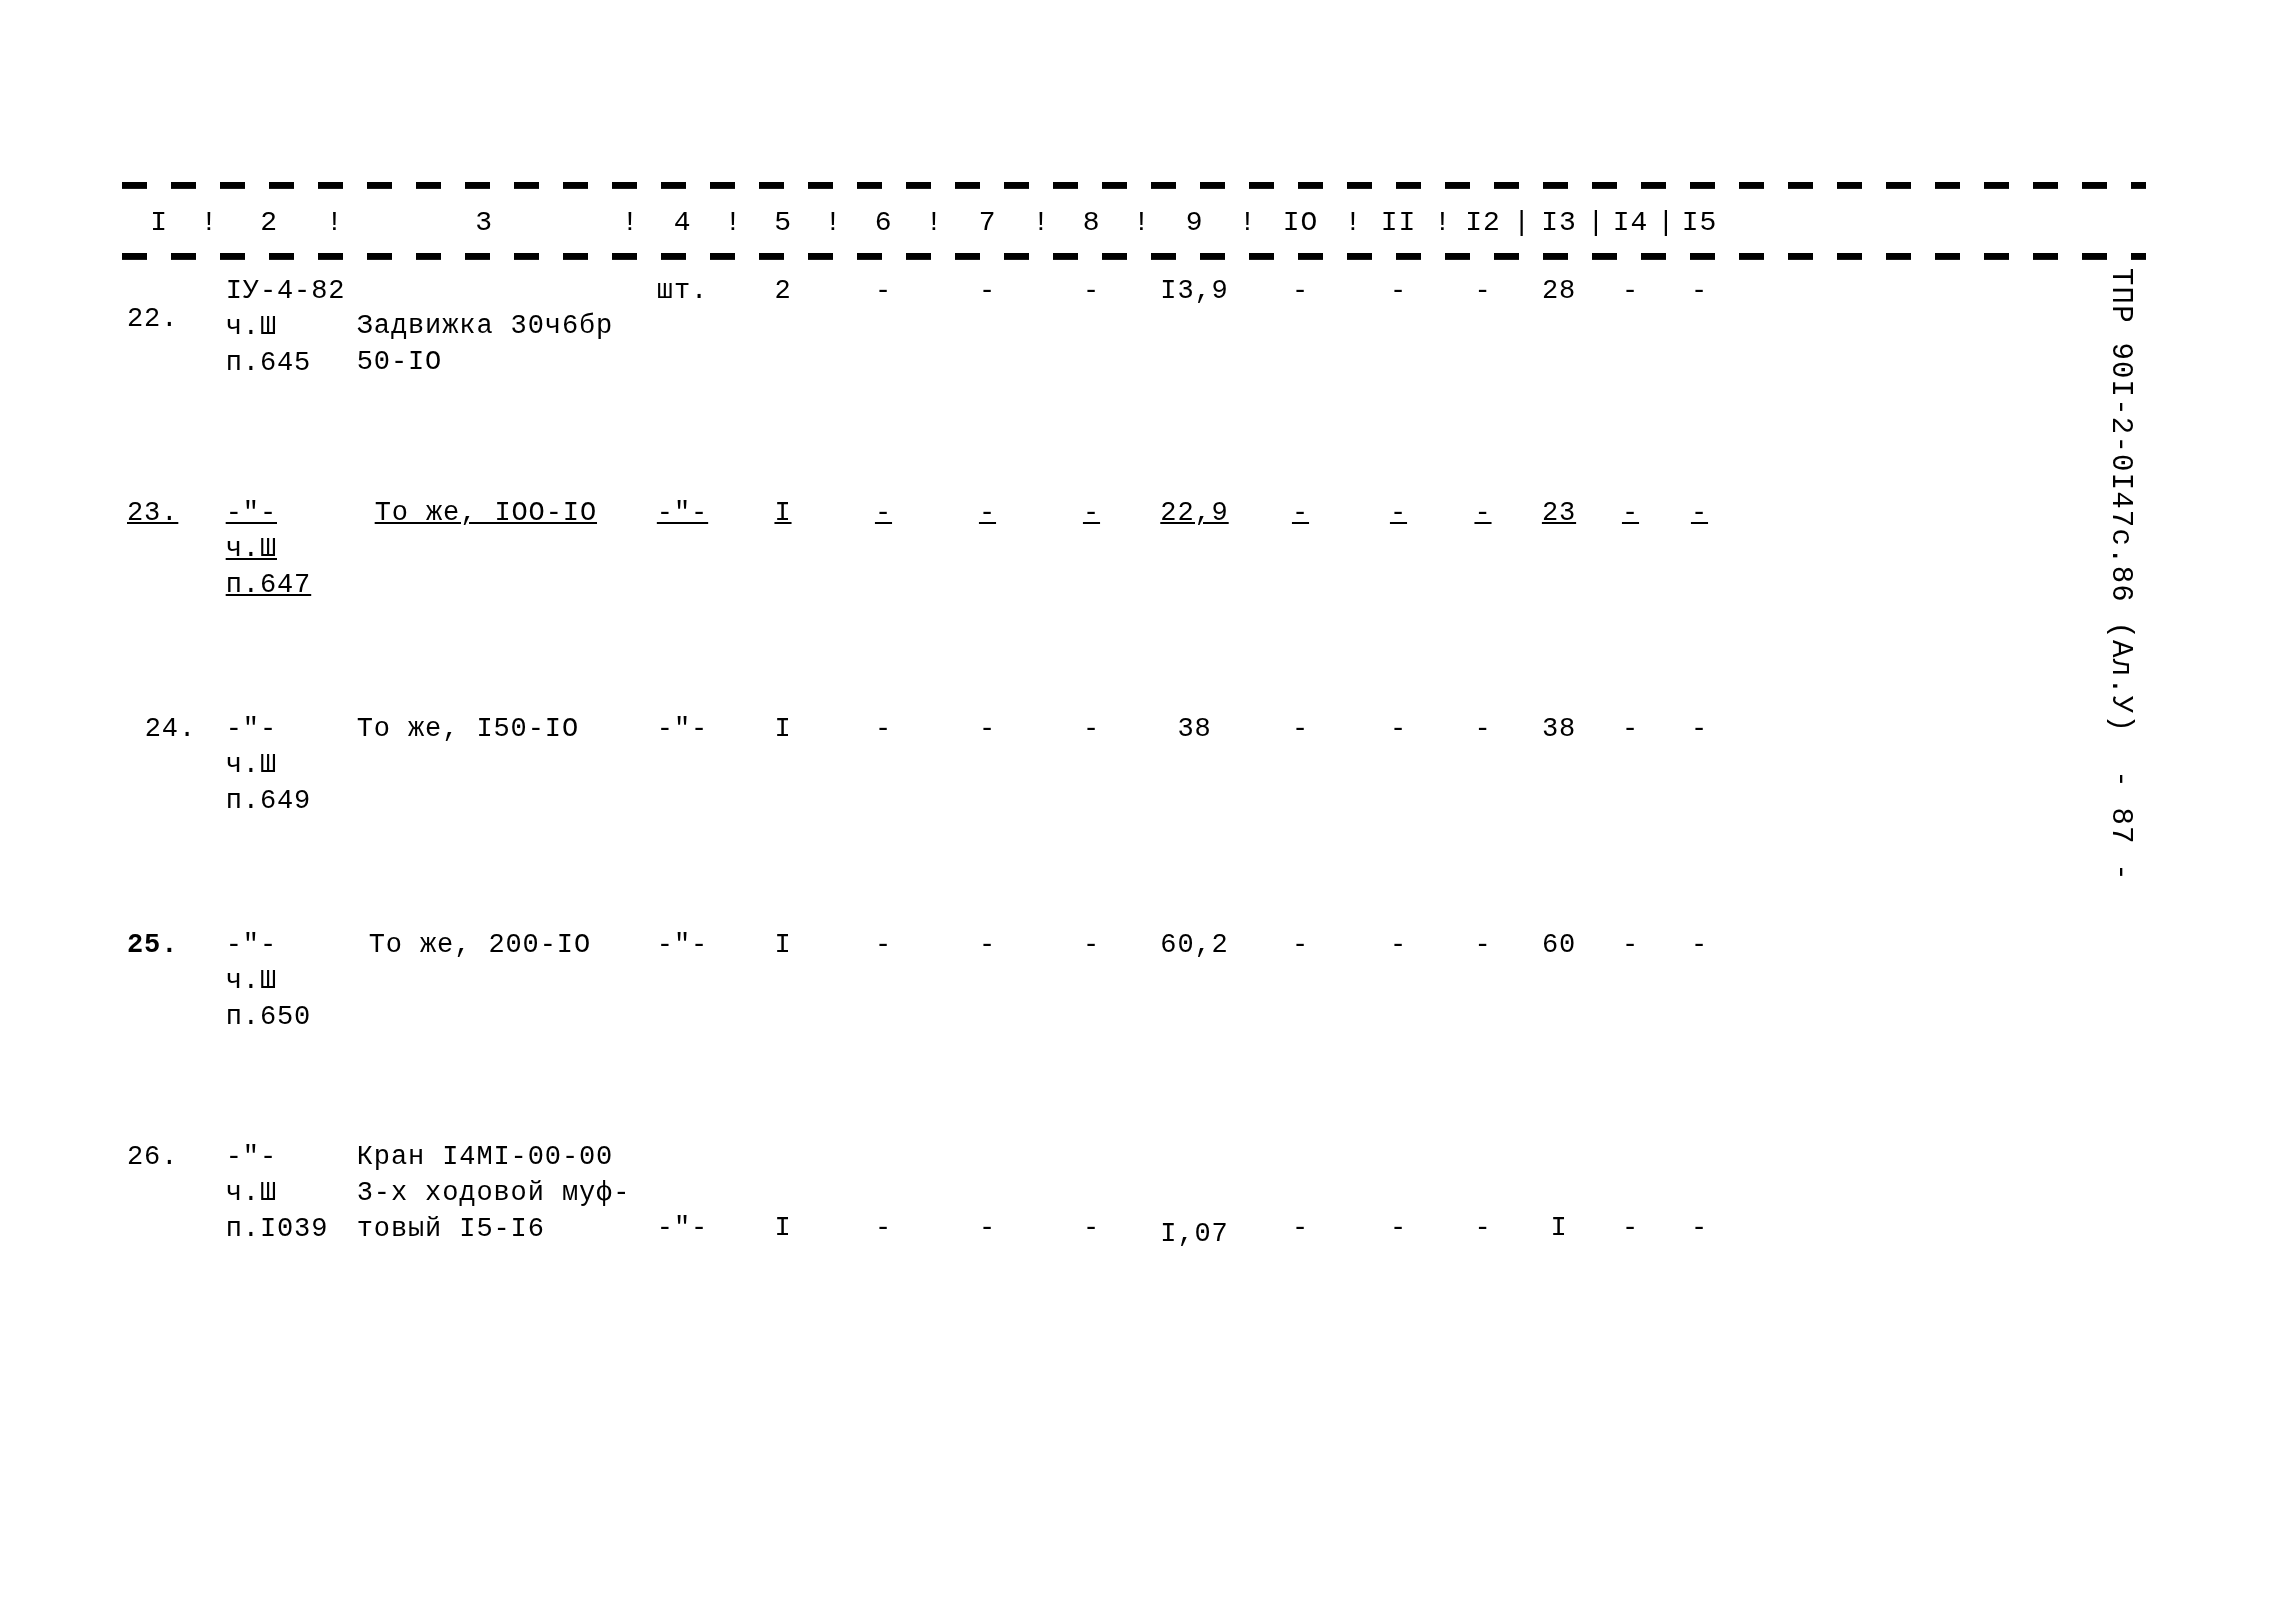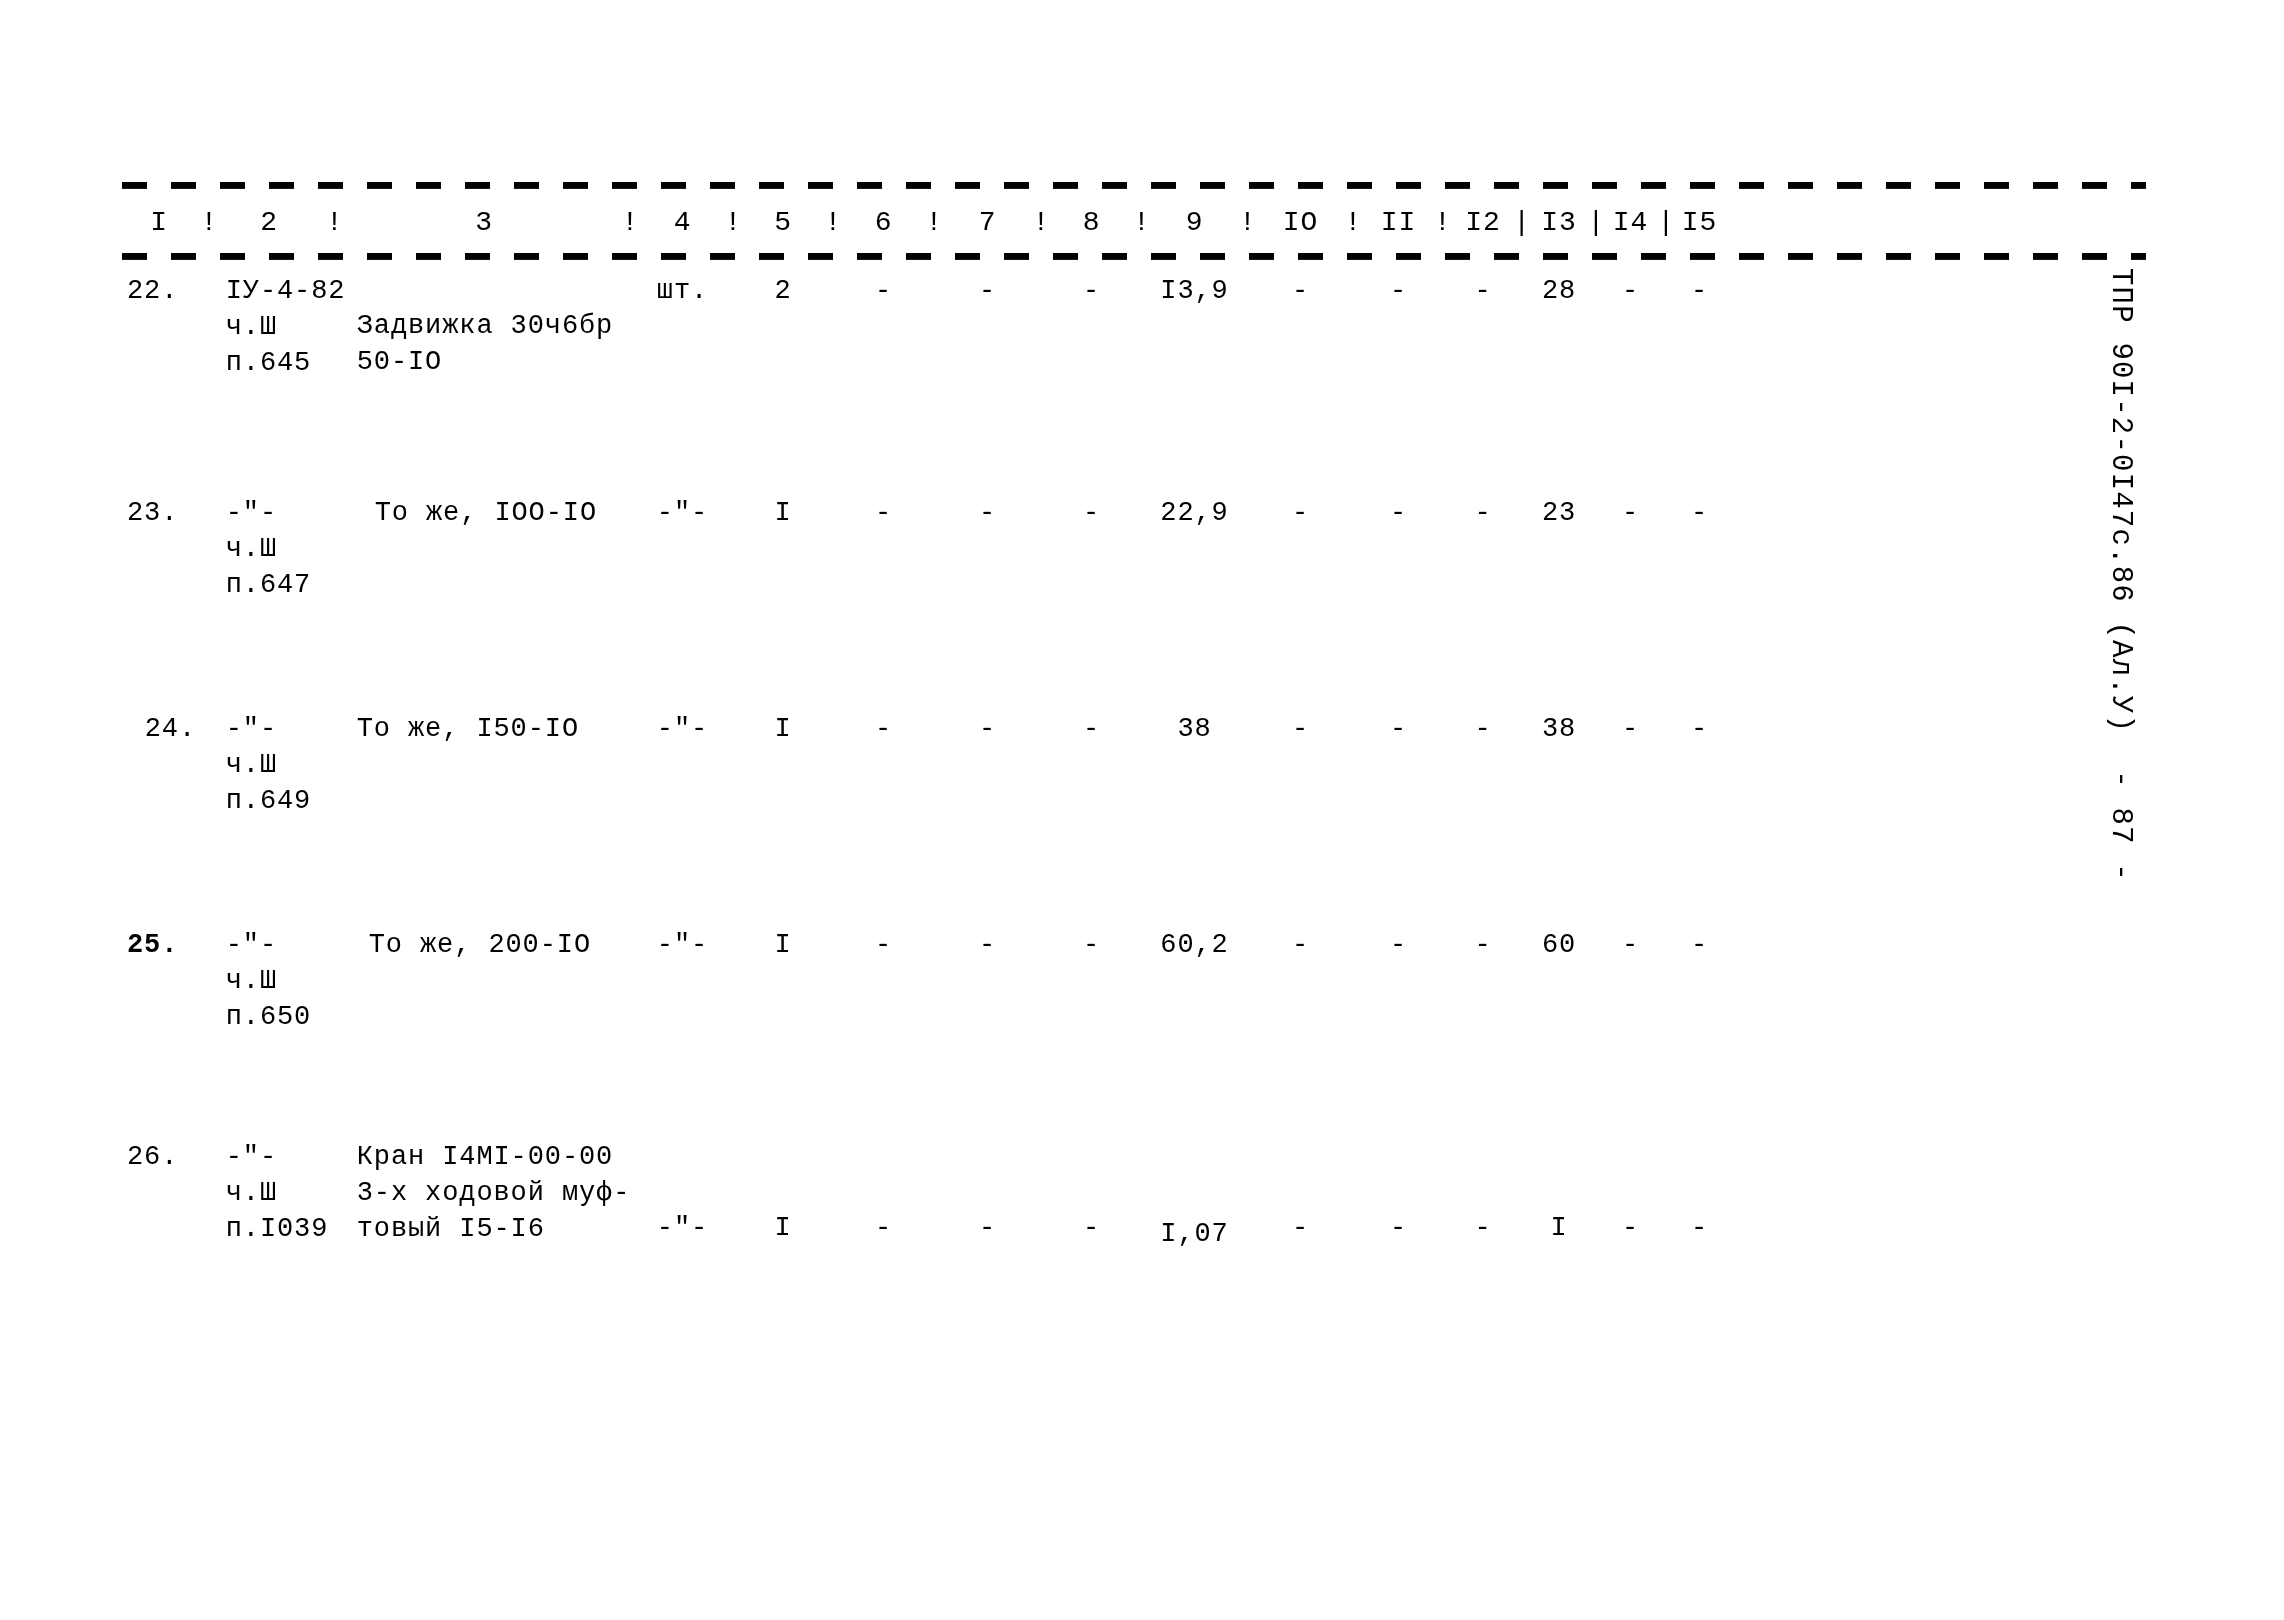--- a/index.html
+++ b/index.html
@@ -176,21 +176,21 @@
       <div class="sep">|</div>
       <div class="cell c-center">I4</div>
       <div class="sep">|</div>
       <div class="cell c-center">I5</div>
     </div>
 
     <div class="dashed-rule rule-bottom"></div>
 
     <div id="rows-container" style="position: relative; height: 1011px;">
         <div class="grid-row data-row" style="position: absolute; left: 0px; right: 0px; top: 12.5px;">
-          <div class="cell c-left" style="padding-left:5px;">22.</div>
+          <div class="cell c-left" style="padding-left:5px;margin-top:28px;">22.</div>
           <div class="sep"></div>
           <div class="cell stack" style="padding-left:3.7px;"><span class="stack-line">IУ-4-82</span><span class="stack-line">ч.Ш</span><span class="stack-line">п.645</span></div>
           <div class="sep"></div>
           <div class="cell stack" style="padding-left:3.7px;margin-top:35px;"><span class="stack-line">Задвижка 30ч6бр</span><span class="stack-line">50-IO</span></div>
           <div class="sep"></div>
           <div class="cell c-center num-band">шт.</div>
           <div class="sep"></div>
           <div class="cell c-center num-band">2</div>
           <div class="sep"></div>
           <div class="cell c-center num-band">-</div>
@@ -206,21 +206,21 @@
           <div class="cell c-center num-band">-</div>
           <div class="sep"></div>
           <div class="cell c-center num-band">-</div>
           <div class="sep"></div>
           <div class="cell c-center num-band">28</div>
           <div class="sep"></div>
           <div class="cell c-center num-band">-</div>
           <div class="sep"></div>
           <div class="cell c-center num-band">-</div>
         </div>
-        <div class="grid-row data-row" style="position: absolute; left: 0px; right: 0px; top: 234px;">
+        <div class="grid-row data-row" style="position: absolute; left: 0px; right: 0px; top: 234px; text-decoration: underline;">
           <div class="cell c-left" style="padding-left:5px;">23.</div>
           <div class="sep"></div>
           <div class="cell stack" style="padding-left:3.7px;"><span class="stack-line">-"-</span><span class="stack-line">ч.Ш</span><span class="stack-line">п.647</span></div>
           <div class="sep"></div>
           <div class="cell stack" style="padding-left:3.7px;text-align:center;"><span class="stack-line">То же, IOO-IO</span></div>
           <div class="sep"></div>
           <div class="cell c-center num-band">-"-</div>
           <div class="sep"></div>
           <div class="cell c-center num-band">I</div>
           <div class="sep"></div>

